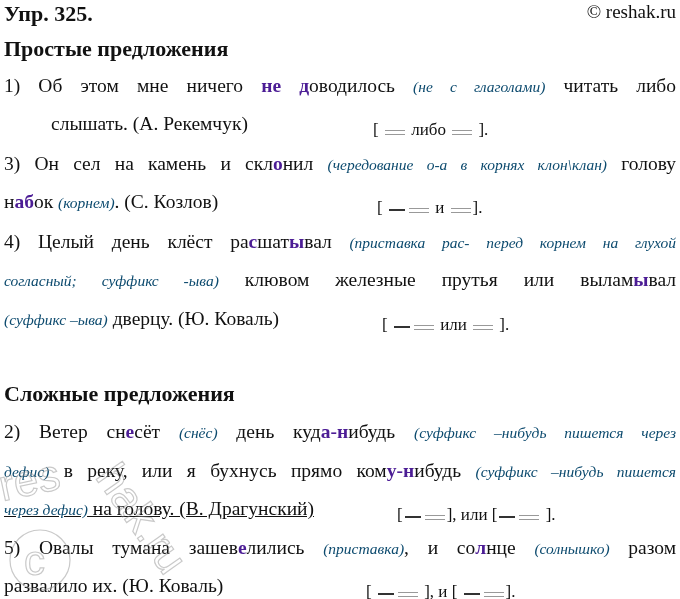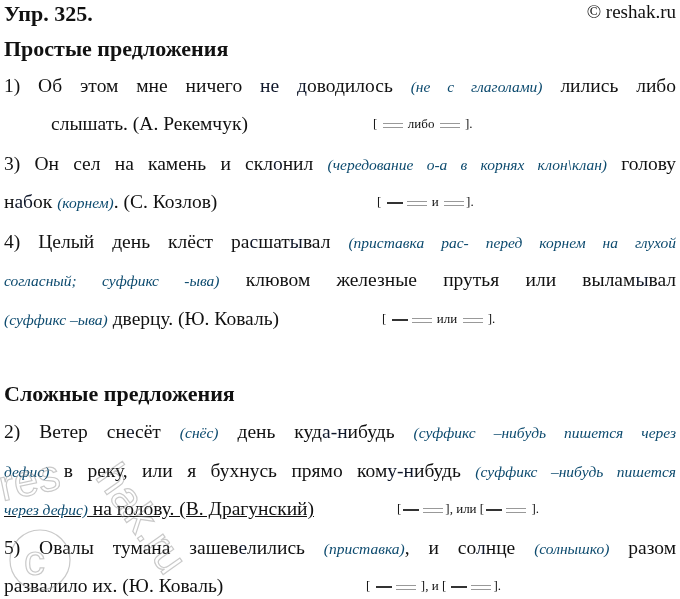--- a/index.html
+++ b/index.html
@@ -8,39 +8,39 @@
     font-family: "Liberation Serif", "DejaVu Serif", serif;
     color: #111111;
   }
   .line {
     position: absolute; left: 4px; white-space: nowrap;
     font-size: 19.5px; line-height: 24px;
   }
   .just { width: 672px; text-align: justify; text-align-last: justify; }
   .title { font-size: 22px; font-weight: bold; }
   .copy { position: absolute; right: 4px; top: 0px; font-size: 19px; line-height: 24px; }
-  .gb { color: #0f172a; font-weight: normal; }
+  .gb { color: #4c1d95; font-weight: bold; }
   .note { font-style: italic; color: #0c4a6e; font-size: 15.5px; }
-  .scheme { position: absolute; font-size: 13px; line-height: 24px; white-space: nowrap; }
+  .scheme { position: absolute; font-size: 17px; line-height: 24px; white-space: nowrap; margin-top: 6px; }
   .u1 { display: inline-block; width: 16px; border-bottom: 2px solid #333; vertical-align: 2px; margin: 0 2px; }
   .u2 { display: inline-block; width: 20px; height: 3px; border-top: 1.5px solid #999; border-bottom: 1.5px solid #999; vertical-align: 0px; margin: 0 2px; }
   .wm {
     position: absolute; left: 0px; top: 455px; width: 200px; height: 140px;
     pointer-events: none; opacity: 0.45;
   }
 </style>
 </head>
 <body>
 
 <div class="line title" style="top:2px;">Упр. 325.</div>
 <div class="copy">© reshak.ru</div>
 
 <div class="line title" style="top:37px;">Простые предложения</div>
 
-<div class="line just" style="top:74px;"><span>1) Об этом мне ничего </span><span class="gb">не</span><span> </span><span class="gb">д</span><span>оводилось </span><span class="note">(не с глаголами)</span><span> лились либо</span></div>
+<div class="line just" style="top:74px;"><span>1) Об этом мне ничего </span><span class="gb">не</span><span> </span><span class="gb">д</span><span>оводилось </span><span class="note">(не с глаголами)</span><span> читать либо</span></div>
 <div class="line" style="top:112px;margin-left:47px;">слышать. (А. Рекемчук)</div>
 <div class="scheme" style="left:373px; top:112px;"><span>[ </span><span class="u2"></span><span> либо </span><span class="u2"></span><span> ].</span></div>
 
 <div class="line just" style="top:152px;"><span>3) Он сел на камень и скл</span><span class="gb">о</span><span>нил </span><span class="note">(чередование о-а в корнях клон\клан)</span><span> голову</span></div>
 <div class="line" style="top:190px;"><span>н</span><span class="gb">аб</span><span>ок </span><span class="note">(корнем)</span><span>. (С. Козлов)</span></div>
 <div class="scheme" style="left:377px; top:190px;"><span>[ </span><span class="u1"></span><span class="u2"></span><span> и </span><span class="u2"></span><span>].</span></div>
 
 <div class="line just" style="top:230px;"><span>4) Целый день клёст ра</span><span class="gb">с</span><span>шат</span><span class="gb">ы</span><span>вал </span><span class="note">(приставка рас- перед корнем на глухой</span></div>
 <div class="line just" style="top:268px;"><span class="note">согласный; суффикс -ыва)</span><span> клювом железные прутья или вылам</span><span class="gb">ы</span><span>вал</span></div>
 <div class="line" style="top:307px;"><span class="note">(суффикс –ыва)</span><span> дверцу. (Ю. Коваль)</span></div>

